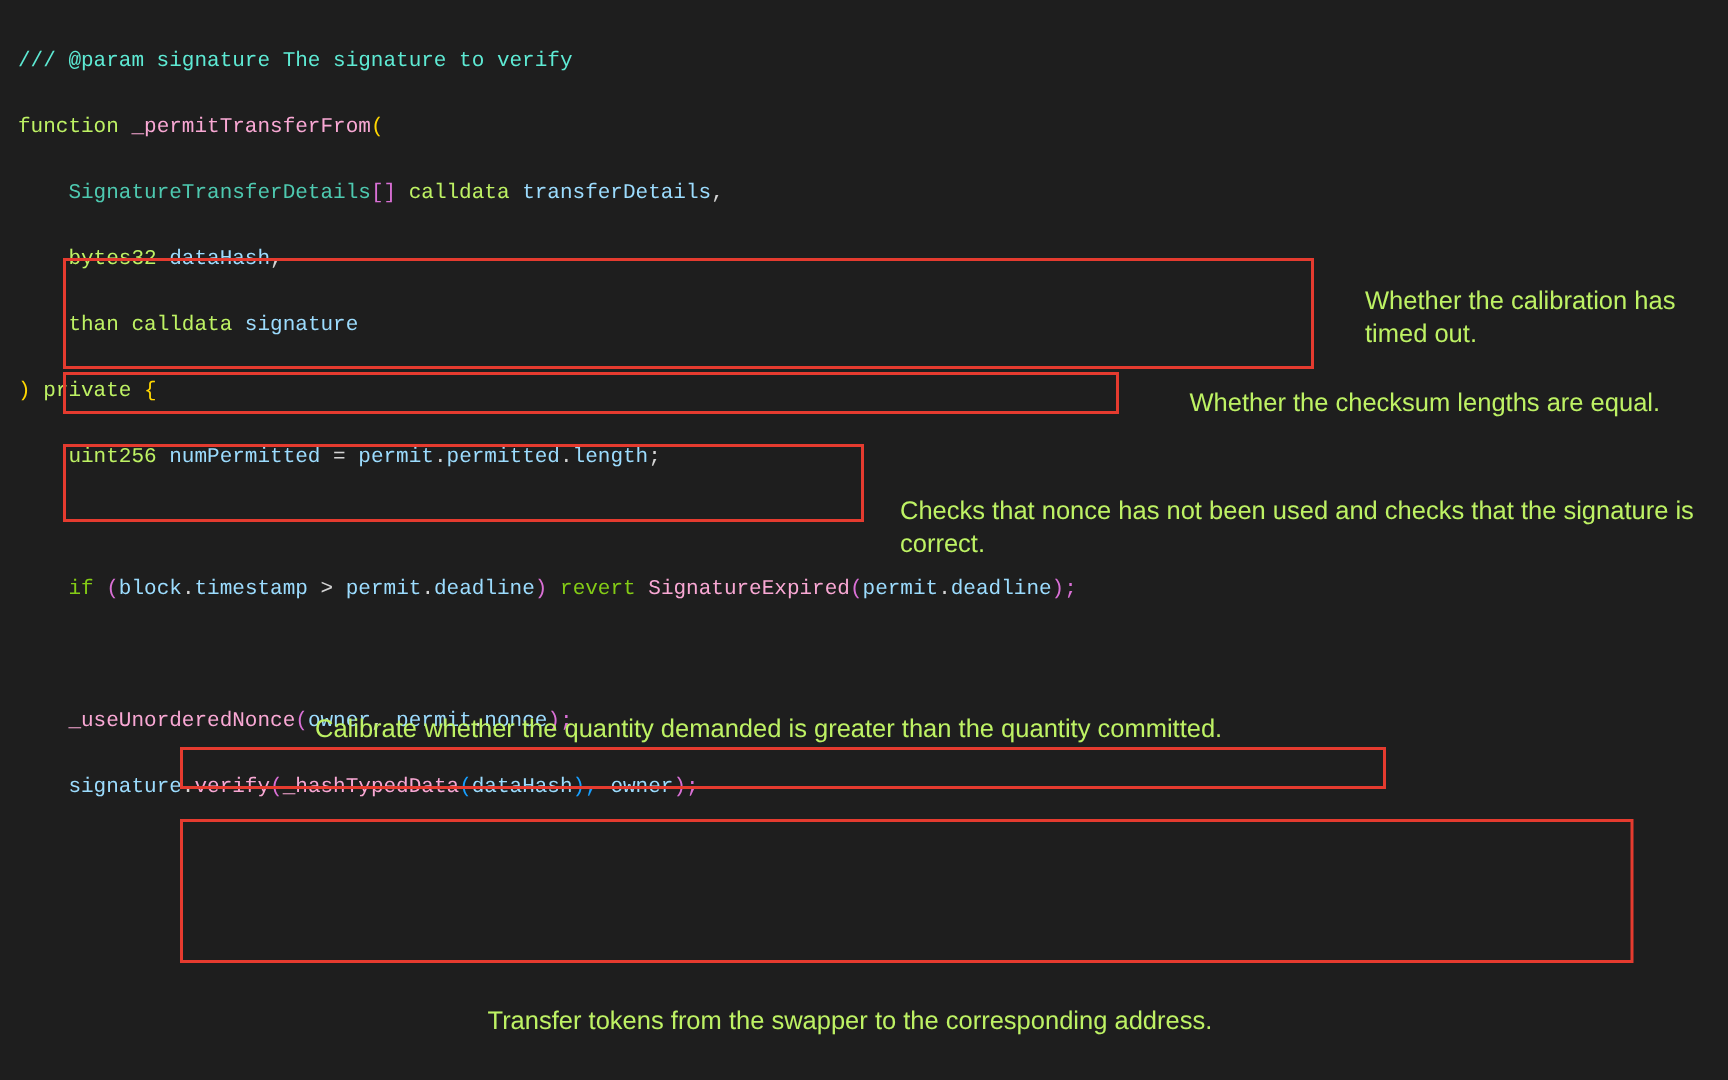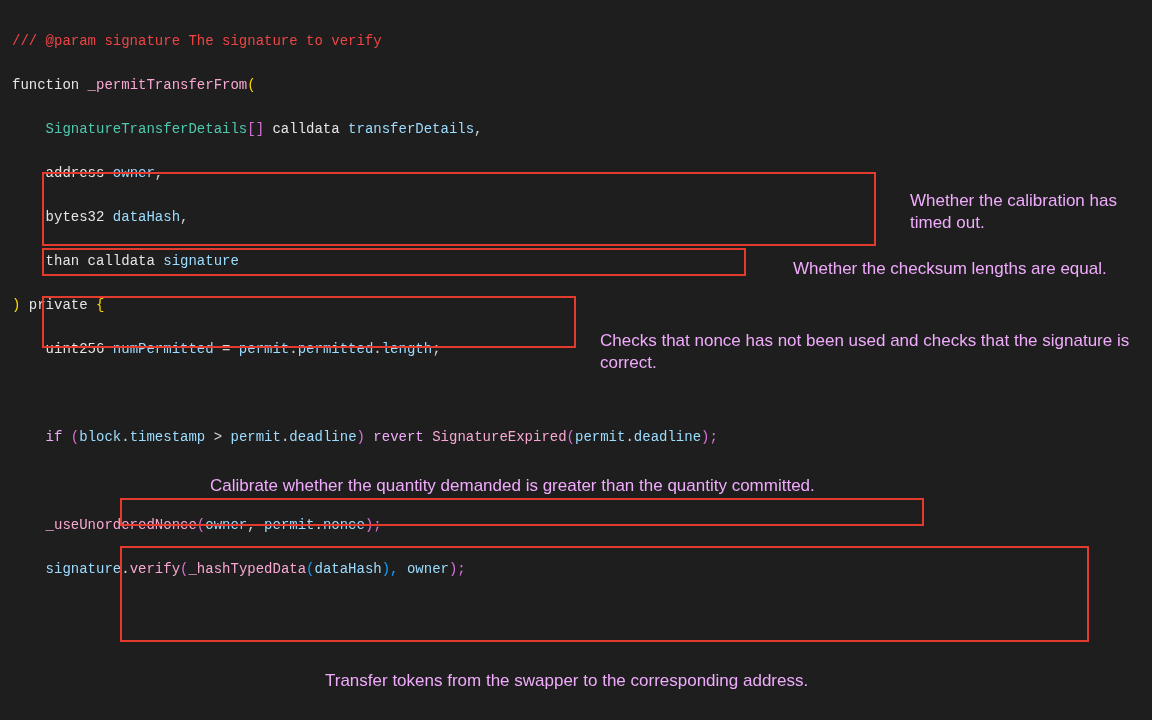--- a/index.html
+++ b/index.html
@@ -14,53 +14,52 @@
     height: 720px;
     box-sizing: border-box;
     overflow: hidden;
     position: relative;
   }
   .code-area {
     position: relative;
     white-space: pre;
   }
   .line { display: block; position: relative; }
-  .kw  { color: #e5e5e5; }       
+  .kw  { color: #bef264; }       
   .type{ color: #4ec9b0; }       
   .fn  { color: #f9a8d4; }       
   .var { color: #9cdcfe; }       
   .punc{ color: #d4d4d4; }
   .brace{ color: #ffd700; }
   .brace2{ color: #da70d6; }
   .brace3{ color: #179fff; }
-  .comment { color: #ef4444; }
-  .ctrl { color: #f0abfc; text-align: center; }
+  .comment { color: #5eead4; }
+  .ctrl { color: #84cc16; text-align: center; }
 
   .annotation {
     position: absolute;
-    color: #f0abfc;
+    color: #bef264;
     font-family: 'Segoe UI', Arial, sans-serif;
     font-size: 17px;
     line-height: 22px;
     white-space: normal;
   }
   .redbox {
     position: absolute;
     border: 2px solid #e53b2f;
     pointer-events: none;
   }
 </style>
 </head>
 <body>
 
 <div class="code-area">
 <span class="line"><span class="comment">/// @param signature The signature to verify</span></span>
 <span class="line"><span class="kw">function</span><span class="fn"> _permitTransferFrom</span><span class="brace">(</span></span>
 <span class="line">    <span class="type">SignatureTransferDetails</span><span class="brace2">[]</span><span class="kw"> calldata</span><span class="var"> transferDetails</span><span class="punc">,</span></span>
-<span class="line">    <span class="kw">address</span><span class="var"> owner</span><span class="punc">,</span></span>
 <span class="line">    <span class="kw">bytes32</span><span class="var"> dataHash</span><span class="punc">,</span></span>
 <span class="line">    <span class="kw">than</span><span class="kw"> calldata</span><span class="var"> signature</span></span>
 <span class="line"><span class="brace">)</span><span class="kw"> private </span><span class="brace">{</span></span>
 <span class="line">    <span class="kw">uint256</span><span class="var"> numPermitted</span><span class="punc"> = </span><span class="var">permit</span><span class="punc">.</span><span class="var">permitted</span><span class="punc">.</span><span class="var">length</span><span class="punc">;</span></span>
 <span class="line"> </span>
 <span class="line">    <span class="ctrl">if</span><span class="brace2"> (</span><span class="var">block</span><span class="punc">.</span><span class="var">timestamp</span><span class="punc"> &gt; </span><span class="var">permit</span><span class="punc">.</span><span class="var">deadline</span><span class="brace2">) </span><span class="ctrl">revert</span><span class="fn"> SignatureExpired</span><span class="brace2">(</span><span class="var">permit</span><span class="punc">.</span><span class="var">deadline</span><span class="brace2">);</span></span>
 <span class="line"> </span>
 <span class="line">    <span class="fn">_useUnorderedNonce</span><span class="brace2">(</span><span class="var">owner</span><span class="punc">, </span><span class="var">permit</span><span class="punc">.</span><span class="var">nonce</span><span class="brace2">);</span></span>
 <span class="line">    <span class="var">signature</span><span class="punc">.</span><span class="fn">verify</span><span class="brace2">(</span><span class="fn">_hashTypedData</span><span class="brace3">(</span><span class="var">dataHash</span><span class="brace3">), </span><span class="var">owner</span><span class="brace2">);</span></span>
 <span class="line"> </span>

